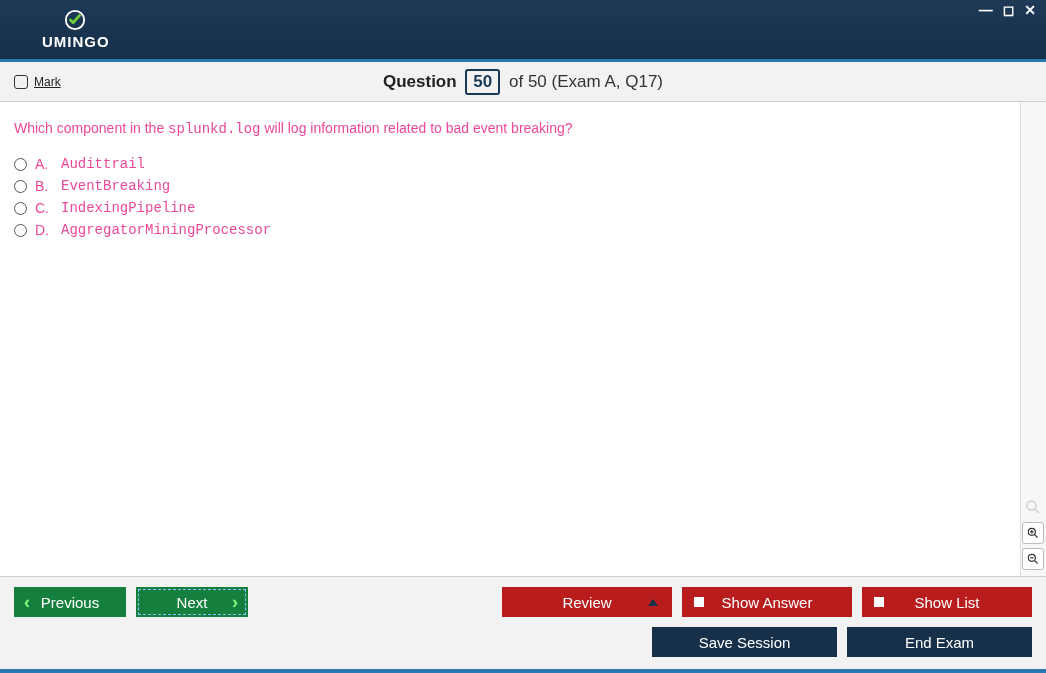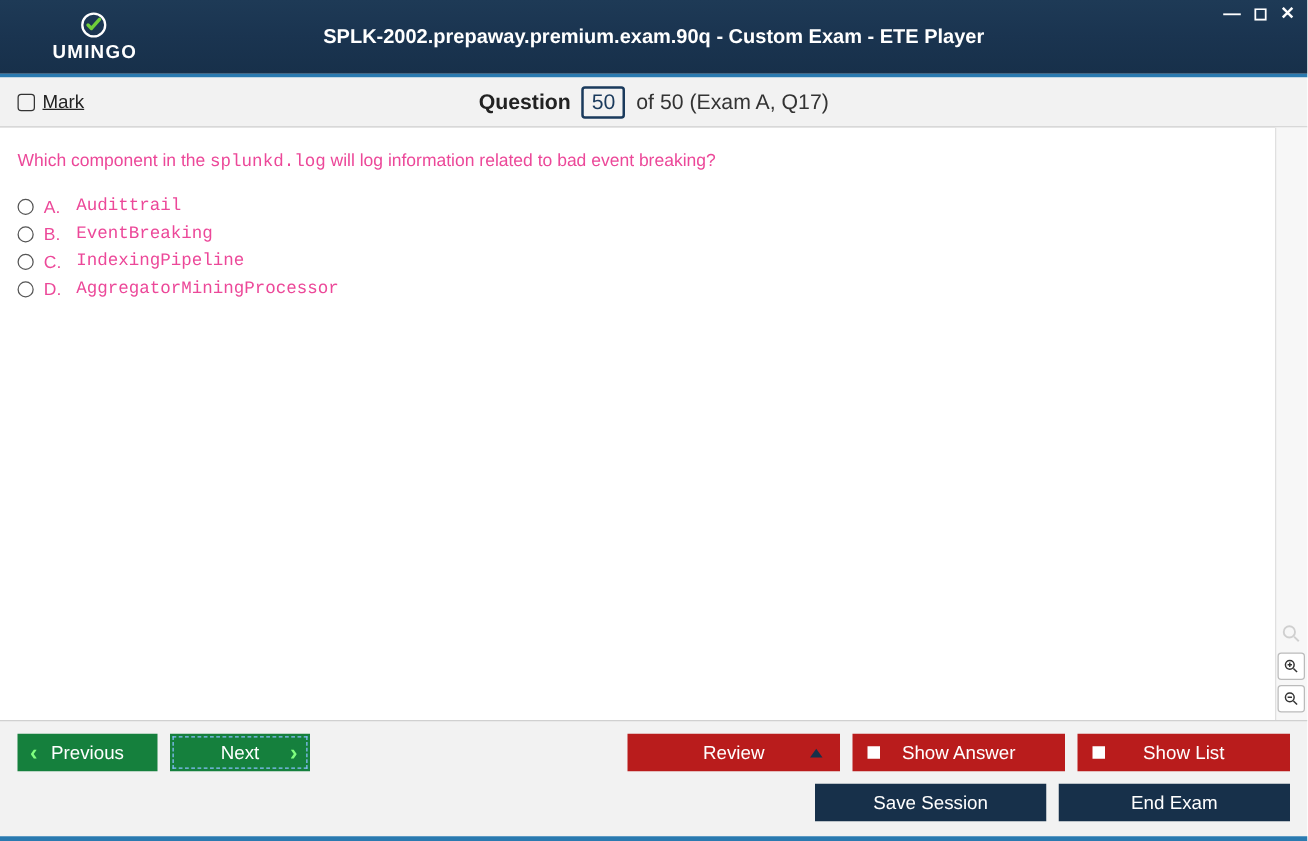--- a/index.html
+++ b/index.html
@@ -13,24 +13,24 @@
 .logo-check svg { width: 22px; height: 22px; }
 .logo-text { color: #fff; font-weight: bold; font-size: 15px; letter-spacing: 1px; margin-left: 2px; }
 .title-text { position: absolute; left: 0; right: 0; text-align: center; color: #fff; font-size: 16px; font-weight: bold; }
 .win-controls { position: absolute; right: 8px; top: 2px; display: flex; gap: 6px; color: #fff; font-size: 14px; font-weight: bold; }
 .win-controls span { cursor: pointer; padding: 0 2px; }
 
 
 .qheader { height: 40px; background: #f2f2f2; border-bottom: 1px solid #d0d0d0; display: flex; align-items: center; padding: 0 14px; position: relative; }
 .mark-wrap { display: flex; align-items: center; gap: 6px; }
 .mark-box { width: 14px; height: 14px; border: 1.5px solid #333; border-radius: 3px; cursor: pointer; }
-.mark-label { font-size: 15px; color: #222; text-decoration: underline; cursor: pointer; }
+.mark-label { font-size: 12px; color: #222; text-decoration: underline; cursor: pointer; }
 .qnum-wrap { position: absolute; left: 0; right: 0; text-align: center; font-size: 17px; color: #333; pointer-events: none; }
 .qnum-wrap .bold { font-weight: bold; color: #222; }
-.qnum-box { display: inline-block; border: 2px solid #1a3a5c; border-radius: 3px; padding: 1px 6px; font-weight: normal; color: #1a3a5c; margin: 0 4px; }
+.qnum-box { display: inline-block; border: 2px solid #1a3a5c; border-radius: 3px; padding: 1px 6px; font-weight: bold; color: #1a3a5c; margin: 0 4px; }
 
 
 .content-wrap { flex: 1; display: flex; position: relative; }
 .content { flex: 1; padding: 16px 14px; font-size: 14px; color: #ec4899; overflow-y: auto; }
 .qtext { margin-bottom: 16px; line-height: 1.5; }
 .qtext .mono { font-family: "Courier New", monospace; }
 .options { display: flex; flex-direction: column; gap: 6px; }
 .opt { display: flex; align-items: center; gap: 8px; font-size: 14px; }
 .radio { width: 13px; height: 13px; border: 1.5px solid #555; border-radius: 50%; cursor: pointer; flex-shrink: 0; }
 .opt .letter { min-width: 18px; }
@@ -69,21 +69,20 @@
   <div class="titlebar">
     <div class="logo">
       <span class="logo-check">
         <svg viewBox="0 0 24 24">
             <circle cx="12" cy="12" r="10" fill="none" stroke="#fff" stroke-width="2"></circle>
             <path d="M7 12 l3 3 l7 -8" fill="none" stroke="#6fcf3a" stroke-width="3" stroke-linecap="round" stroke-linejoin="round"></path>
           </svg>
       </span>
       <span class="logo-text">UMINGO</span>
     </div>
-    <div class="title-text">SPLK-2002.prepaway.premium.exam.90q - Custom Exam - ETE Player</div>
     <div class="win-controls">
       <span>—</span>
       <span>◻</span>
       <span>✕</span>
     </div>
   </div>
 
   <div class="qheader">
     <div class="mark-wrap">
       <span class="mark-box"></span>

